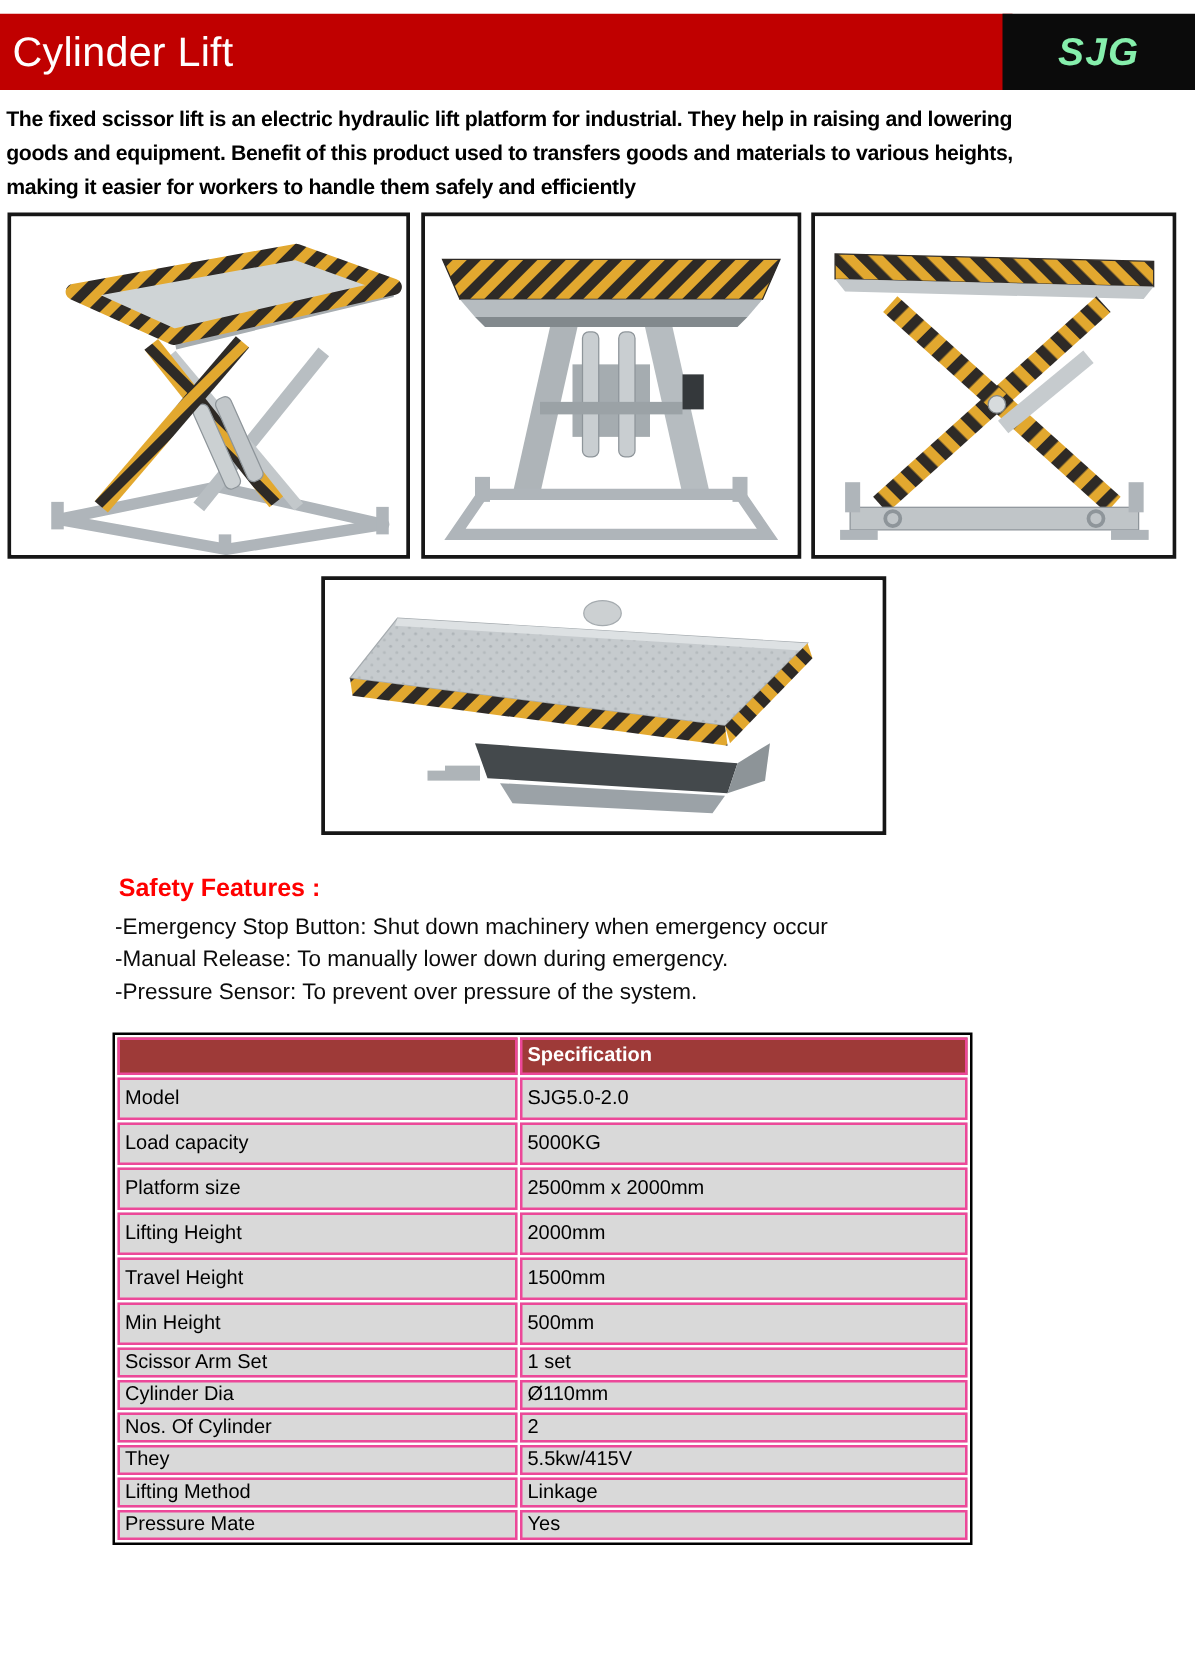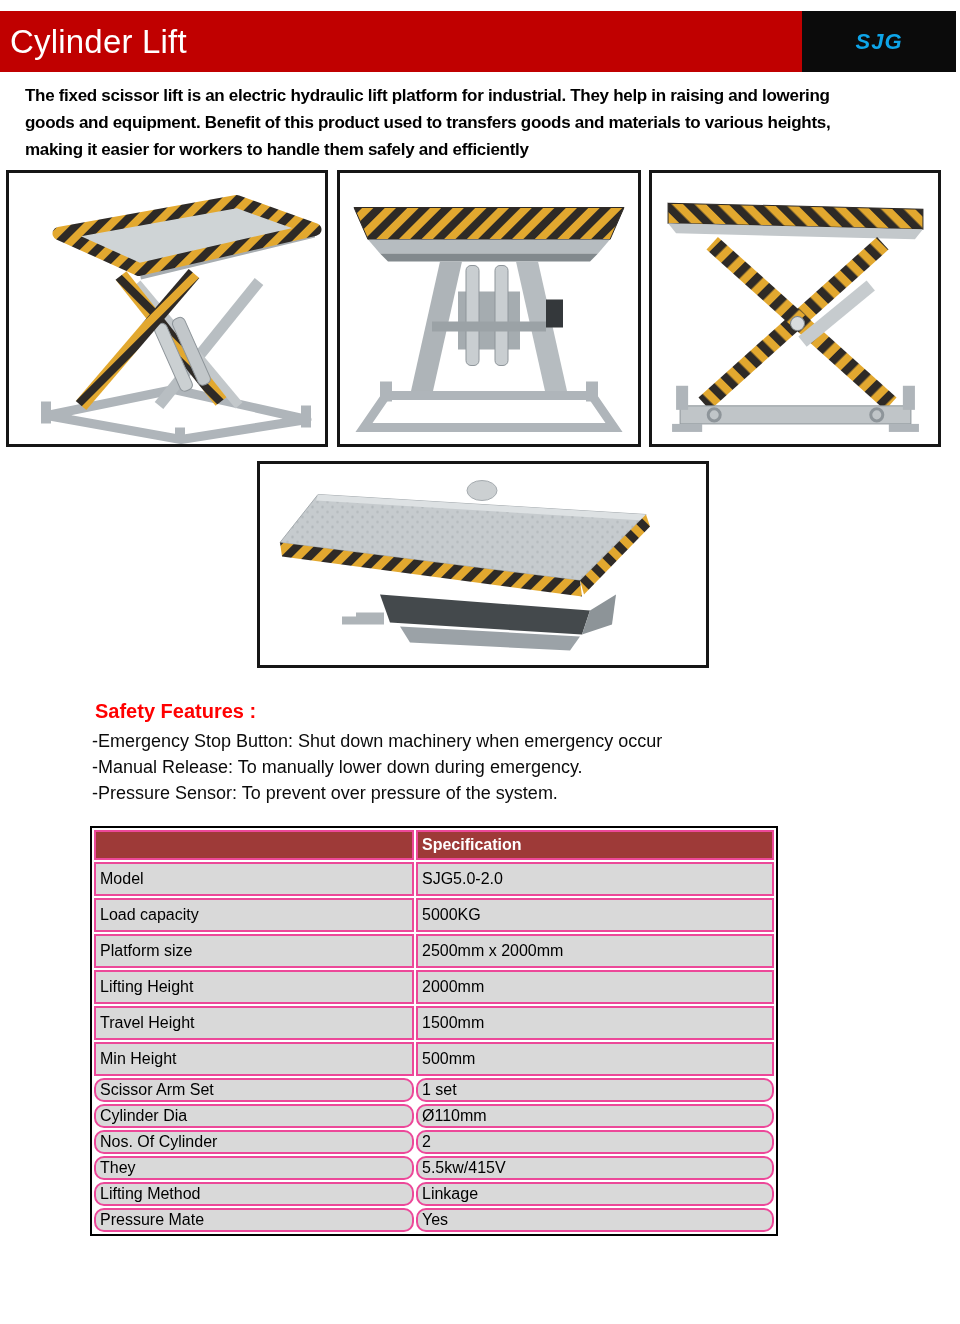--- a/index.html
+++ b/index.html
@@ -5,25 +5,25 @@
   html,body{margin:0;padding:0;background:#ffffff;}
   .page{position:relative;width:960px;height:1324px;background:#ffffff;overflow:hidden;
         font-family:"Liberation Sans", sans-serif;color:#000;}
 
   
   .topbar{position:absolute;left:0;top:11px;width:810px;height:61px;background:#C00000;
           display:flex;align-items:center;}
   .topbar .title{color:#ffffff;font-size:33px;font-weight:400;padding-left:10px;letter-spacing:0.2px;}
   .brandbox{position:absolute;left:802px;top:11px;width:154px;height:61px;background:#0B0B0B;
             display:flex;align-items:center;justify-content:center;}
-  .brandbox .brand{color:#0ea5e9;font-size:22px;font-style:italic;font-weight:600;letter-spacing:1px;}
+  .brandbox .brand{color:#86efac;font-size:31px;font-style:italic;font-weight:600;letter-spacing:1px;}
 
   
   .desc{position:absolute;left:5px;top:82px;font-weight:bold;font-size:17px;line-height:27px;
-        letter-spacing:-0.3px;white-space:nowrap;color:#000;margin-left:20px;}
+        letter-spacing:-0.3px;white-space:nowrap;color:#000;}
 
   
   .frame{position:absolute;border:3px solid #161616;background:#ffffff;box-sizing:border-box;}
   .f1{left:6px;  top:170px;width:322px;height:277px;}
   .f2{left:337px;top:170px;width:304px;height:277px;}
   .f3{left:649px;top:170px;width:292px;height:277px;}
   .f4{left:257px;top:461px;width:452px;height:207px;}
   .frame svg{display:block;width:100%;height:100%;}
 
   
@@ -33,21 +33,21 @@
   
   table.spec{position:absolute;left:90px;top:826px;width:686px;table-layout:fixed;
              border-collapse:separate;border-spacing:2px;background:#ffffff;border:2px solid #000;}
   table.spec col.c1{width:320px;}
   table.spec col.c2{width:358px;}
   table.spec th, table.spec td{border:2px solid #ec4899;padding:0 2px 0 4px;font-size:16px;
              vertical-align:middle;overflow:hidden;white-space:nowrap;}
   table.spec th{background:#9E3A38;color:#ffffff;text-align:left;font-weight:bold;height:26px;}
   table.spec td{background:#D9D9D9;color:#000;margin-top:43px;}
   tr.tall td{height:30px;}
-  tr.short td{height:20px;border-radius:10px;}
+  tr.short td{height:20px;}
 
   .hidden-defs{position:absolute;width:0;height:0;overflow:hidden;}
 </style>
 </head>
 <body>
 
 <div class="page">
 
   <svg class="hidden-defs" aria-hidden="true">
     <defs>

